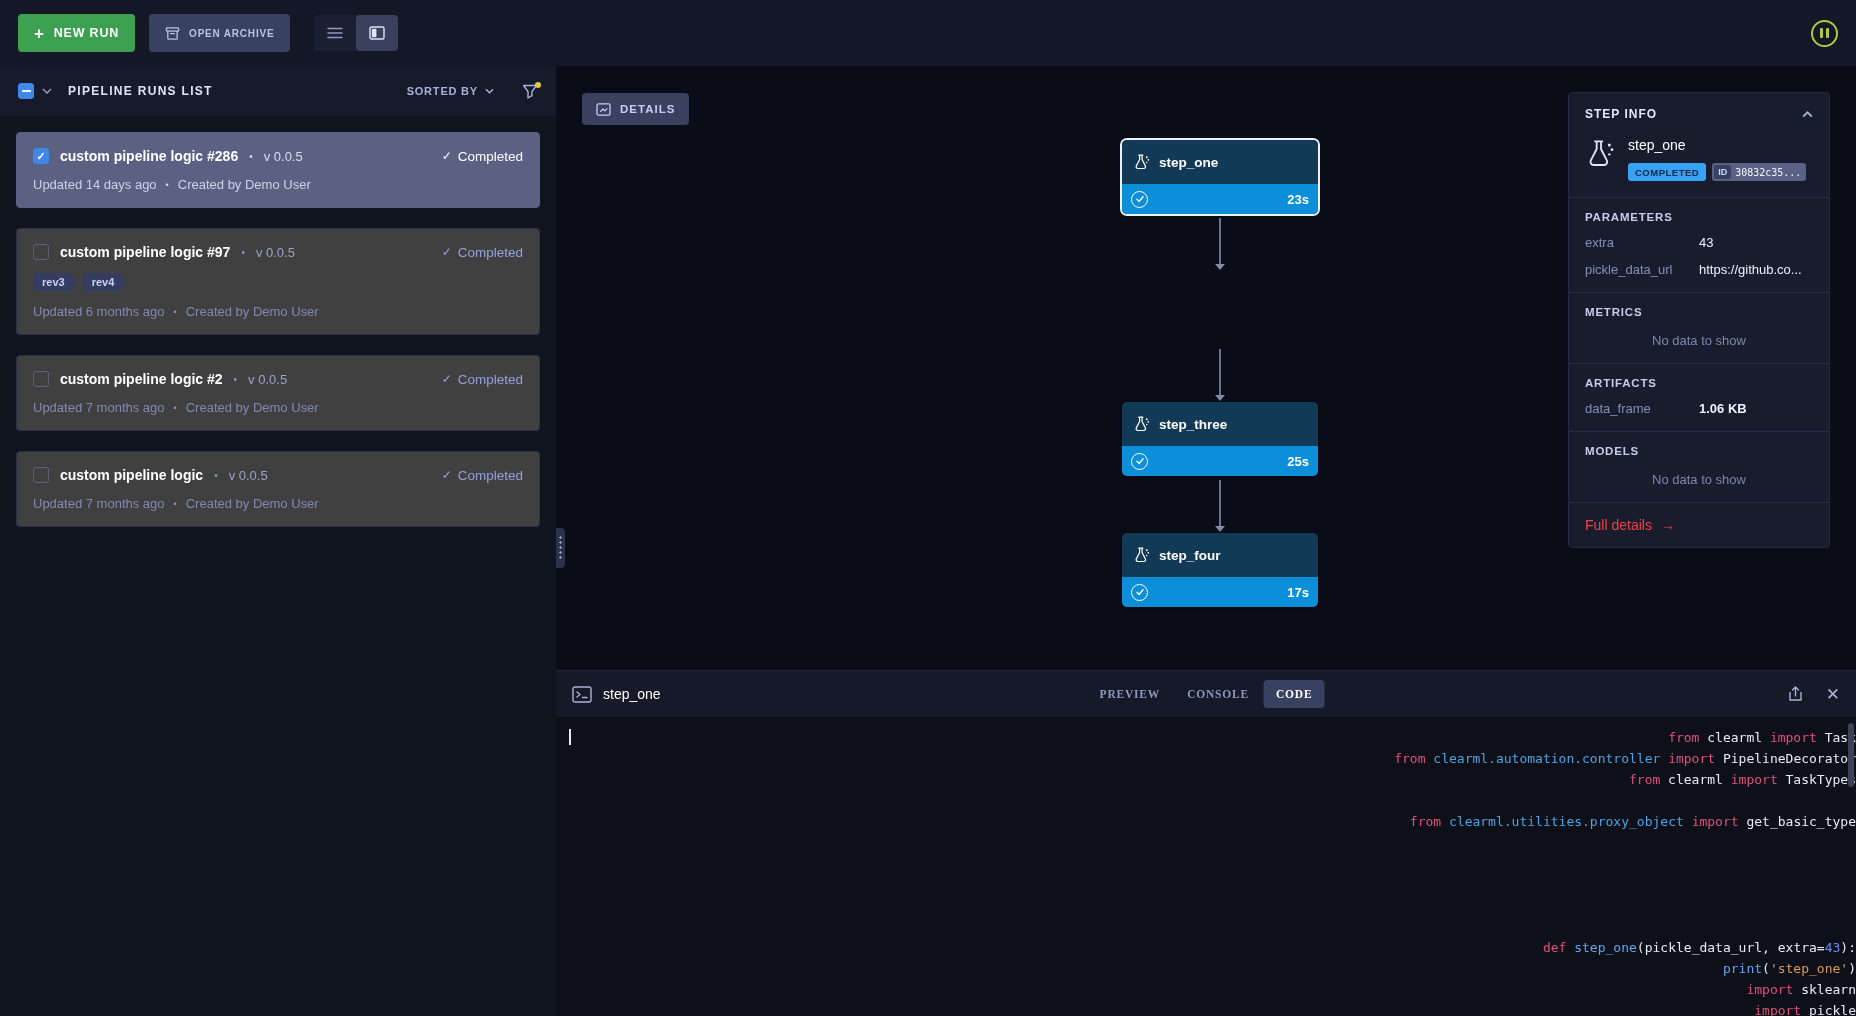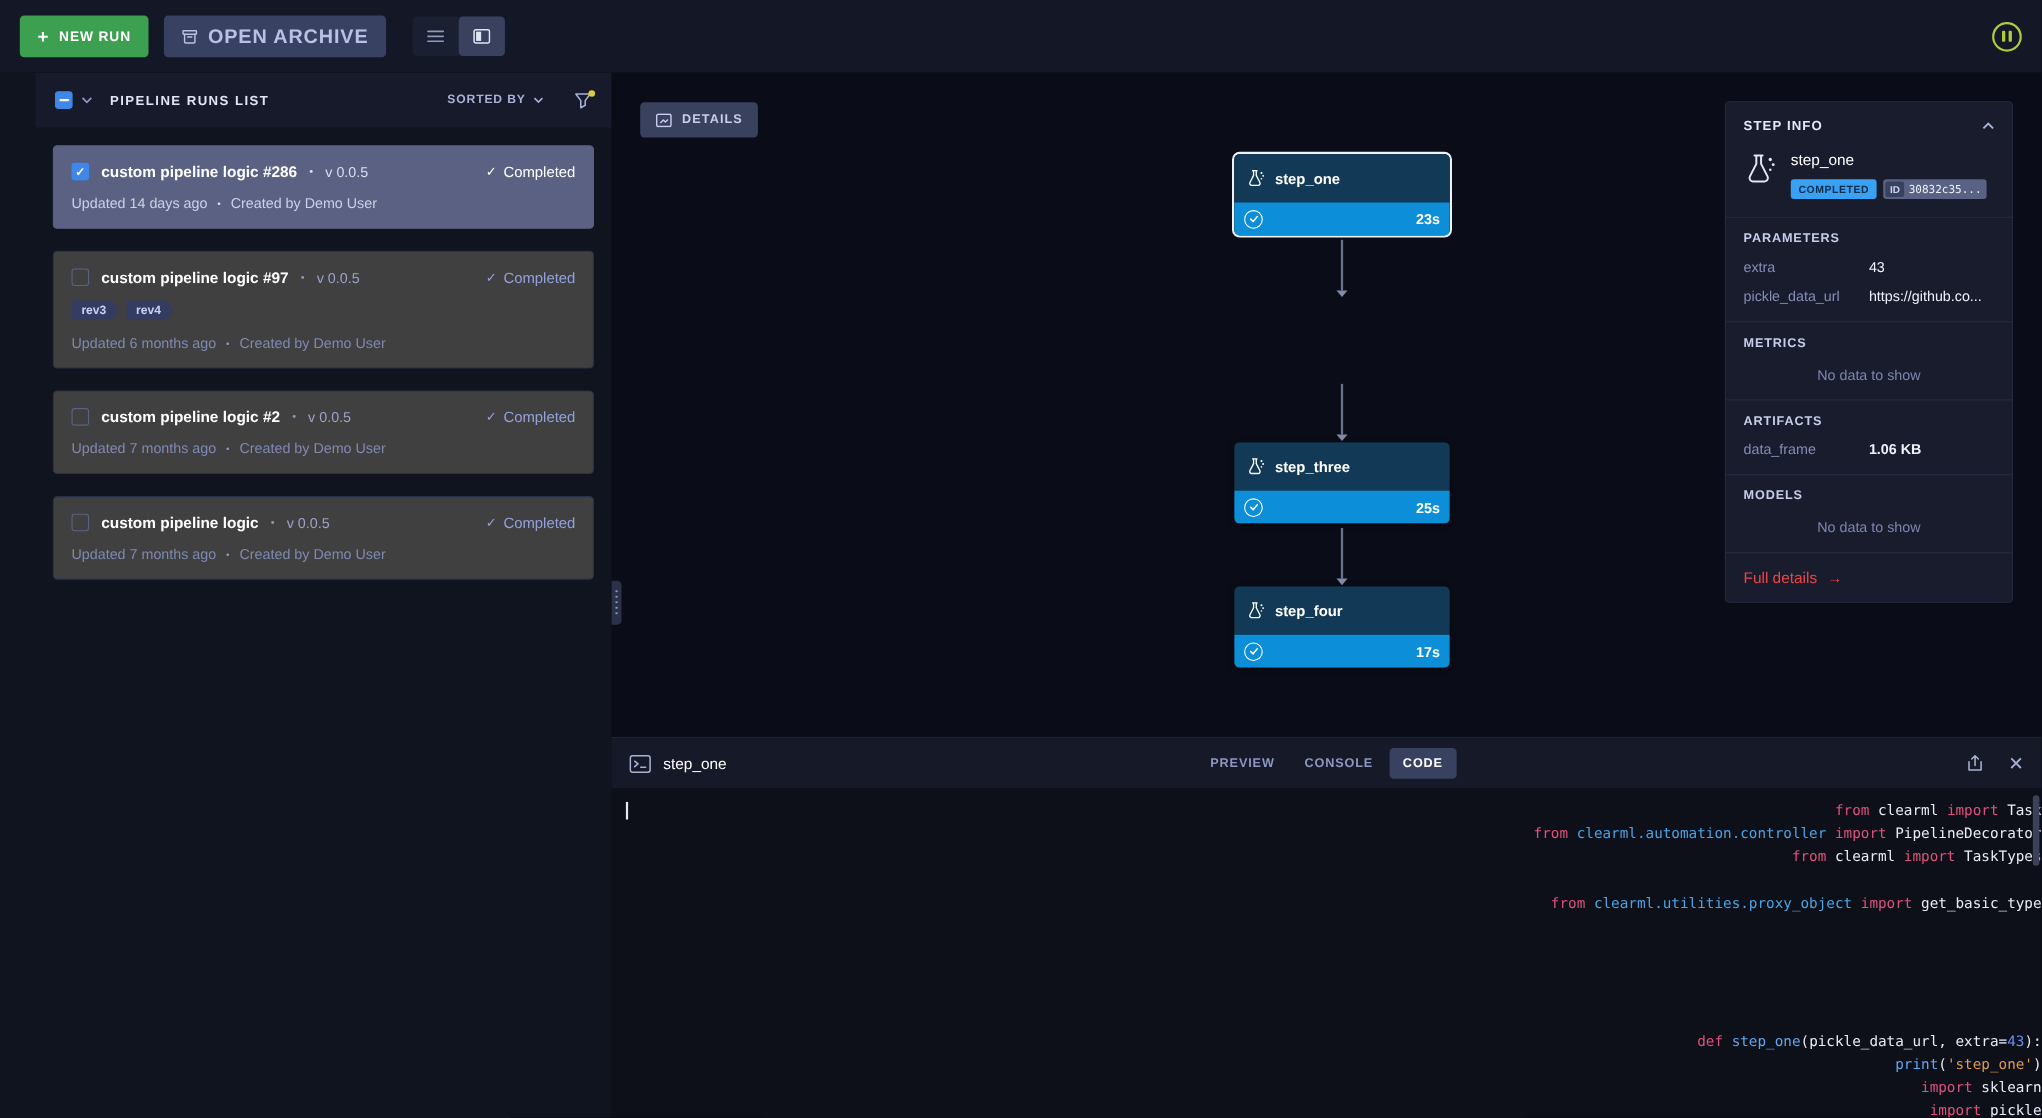--- a/index.html
+++ b/index.html
@@ -5,34 +5,34 @@
   * { margin:0; padding:0; box-sizing:border-box; }
   html,body { width:1856px; height:1016px; overflow:hidden; }
   body { font-family:"Liberation Sans", sans-serif; background:#0a0d17; color:#e8ecf8; }
   .app { width:1856px; height:1016px; display:flex; flex-direction:column; }
 
   
   .topbar { height:66px; background:#131726; display:flex; align-items:center; padding:0 18px; gap:14px; flex:none; }
   .btn-green { background:#3d9f50; color:#fff; font-family:inherit; font-weight:bold; font-size:12.5px; letter-spacing:.8px;
     height:38px; padding:0 16px; border-radius:4px; display:flex; align-items:center; gap:9px; border:none; cursor:pointer; }
   .btn-green .plus { font-size:17px; font-weight:bold; line-height:1; }
-  .btn-slate { background:#394163; color:#b9c2e6; font-family:inherit; font-weight:bold; font-size:18px; letter-spacing:.8px;
+  .btn-slate { background:#394163; color:#b9c2e6; font-family:inherit; font-weight:bold; font-size:10px; letter-spacing:.8px;
     height:38px; padding:0 16px; border-radius:4px; display:flex; align-items:center; gap:9px; border:none; cursor:pointer; }
   .view-toggle { display:flex; margin-left:10px; background:#1a1f31; border-radius:4px; }
   .vt { width:42px; height:36px; display:flex; align-items:center; justify-content:center; color:#8d97c0; background:transparent; border:none; cursor:pointer; }
   .vt.active { background:#39415f; color:#dfe5f5; border-radius:4px; }
   .topbar-spacer { flex:1; }
   .pause-badge { width:27px; height:27px; border-radius:50%; border:2.5px solid #aecb3e; display:flex; align-items:center; justify-content:center; gap:3px; cursor:pointer; }
   .pause-badge i { display:block; width:3px; height:10px; background:#aecb3e; border-radius:1px; }
 
   
   .content { display:flex; flex:1; min-height:0; }
 
   
-  .runs-panel { width:556px; flex:none; background:#10141f; display:flex; flex-direction:column;padding-left:32px; }
+  .runs-panel { width:556px; flex:none; background:#10141f; display:flex; flex-direction:column; }
   .runs-header { height:50px; flex:none; background:#161a2a; display:flex; align-items:center; padding:0 18px; gap:8px; }
   .runs-title { font-size:12px; font-weight:bold; letter-spacing:1.3px; color:#dfe5f5; margin-left:8px; }
   .hspacer { flex:1; }
   .sorted-by { background:none; border:none; color:#a8b2d8; font-family:inherit; font-weight:bold; font-size:11px; letter-spacing:.8px;
     display:flex; align-items:center; gap:7px; cursor:pointer; }
   .filter-btn { background:none; border:none; color:#a8b2d8; position:relative; margin-left:20px; cursor:pointer; }
   .filter-dot { position:absolute; top:-2px; right:-3px; width:6px; height:6px; border-radius:50%; background:#e3cb3f; }
 
   .runs-list { flex:1; overflow:hidden; padding:16px; display:flex; flex-direction:column; gap:20px; }
   .run-card { background:#404040; border:1px solid #2b3148; border-radius:4px; padding:15px 16px; display:flex; flex-direction:column; gap:13px; cursor:pointer; }
@@ -108,21 +108,21 @@
   .si-value.bold { font-weight:bold; }
   .si-empty { color:#7d86ad; font-size:13px; text-align:center; margin-top:15px; }
   .si-footer { padding:14px 16px; }
   .full-details { color:#ef4444; font-size:14px; display:flex; gap:9px; align-items:center; cursor:pointer; }
 
   
   .code-panel { height:346px; flex:none; display:flex; flex-direction:column; border-top:1px solid #20263a; }
   .cp-header { height:46px; flex:none; background:#151928; display:flex; align-items:center; padding:0 16px; position:relative; color:#a9b2d6; }
   .cp-title { color:#fff; font-size:14px; margin-left:11px; }
   .cp-tabs { position:absolute; left:50%; transform:translateX(-50%); display:flex; gap:3px; }
-  .cp-tab { background:none; border:none; color:#8d97c0; font-family:Liberation Sans, sans-serif; font-size:11.5px; font-weight:bold; letter-spacing:.8px;
+  .cp-tab { background:none; border:none; color:#8d97c0; font-family:Liberation Serif, serif; font-size:11.5px; font-weight:bold; letter-spacing:.8px;
     padding:8px 12px; border-radius:4px; cursor:pointer; }
   .cp-tab.active { background:#394161; color:#fff; }
   .cp-actions { margin-left:auto; display:flex; gap:22px; align-items:center; }
   .cp-actions button { background:none; border:none; color:#a9b2d6; cursor:pointer; display:flex; align-items:center; }
   .close-x { font-size:17px; line-height:1; }
   .cp-body { flex:1; position:relative; background:#0d1019; overflow:hidden; padding:10px 0 0 14px;
     font-family:"DejaVu Sans Mono", monospace; font-size:13px; line-height:21px; cursor:text; }
   .code-line { white-space:pre;text-align:right; }
   .tok-k{color:#e0507a} .tok-m{color:#4ba3e3} .tok-f{color:#61a6f0} .tok-b{color:#61a6f0}
   .tok-n{color:#6b8df5} .tok-s{color:#dd9a57} .tok-p{color:#e6ebf5}

